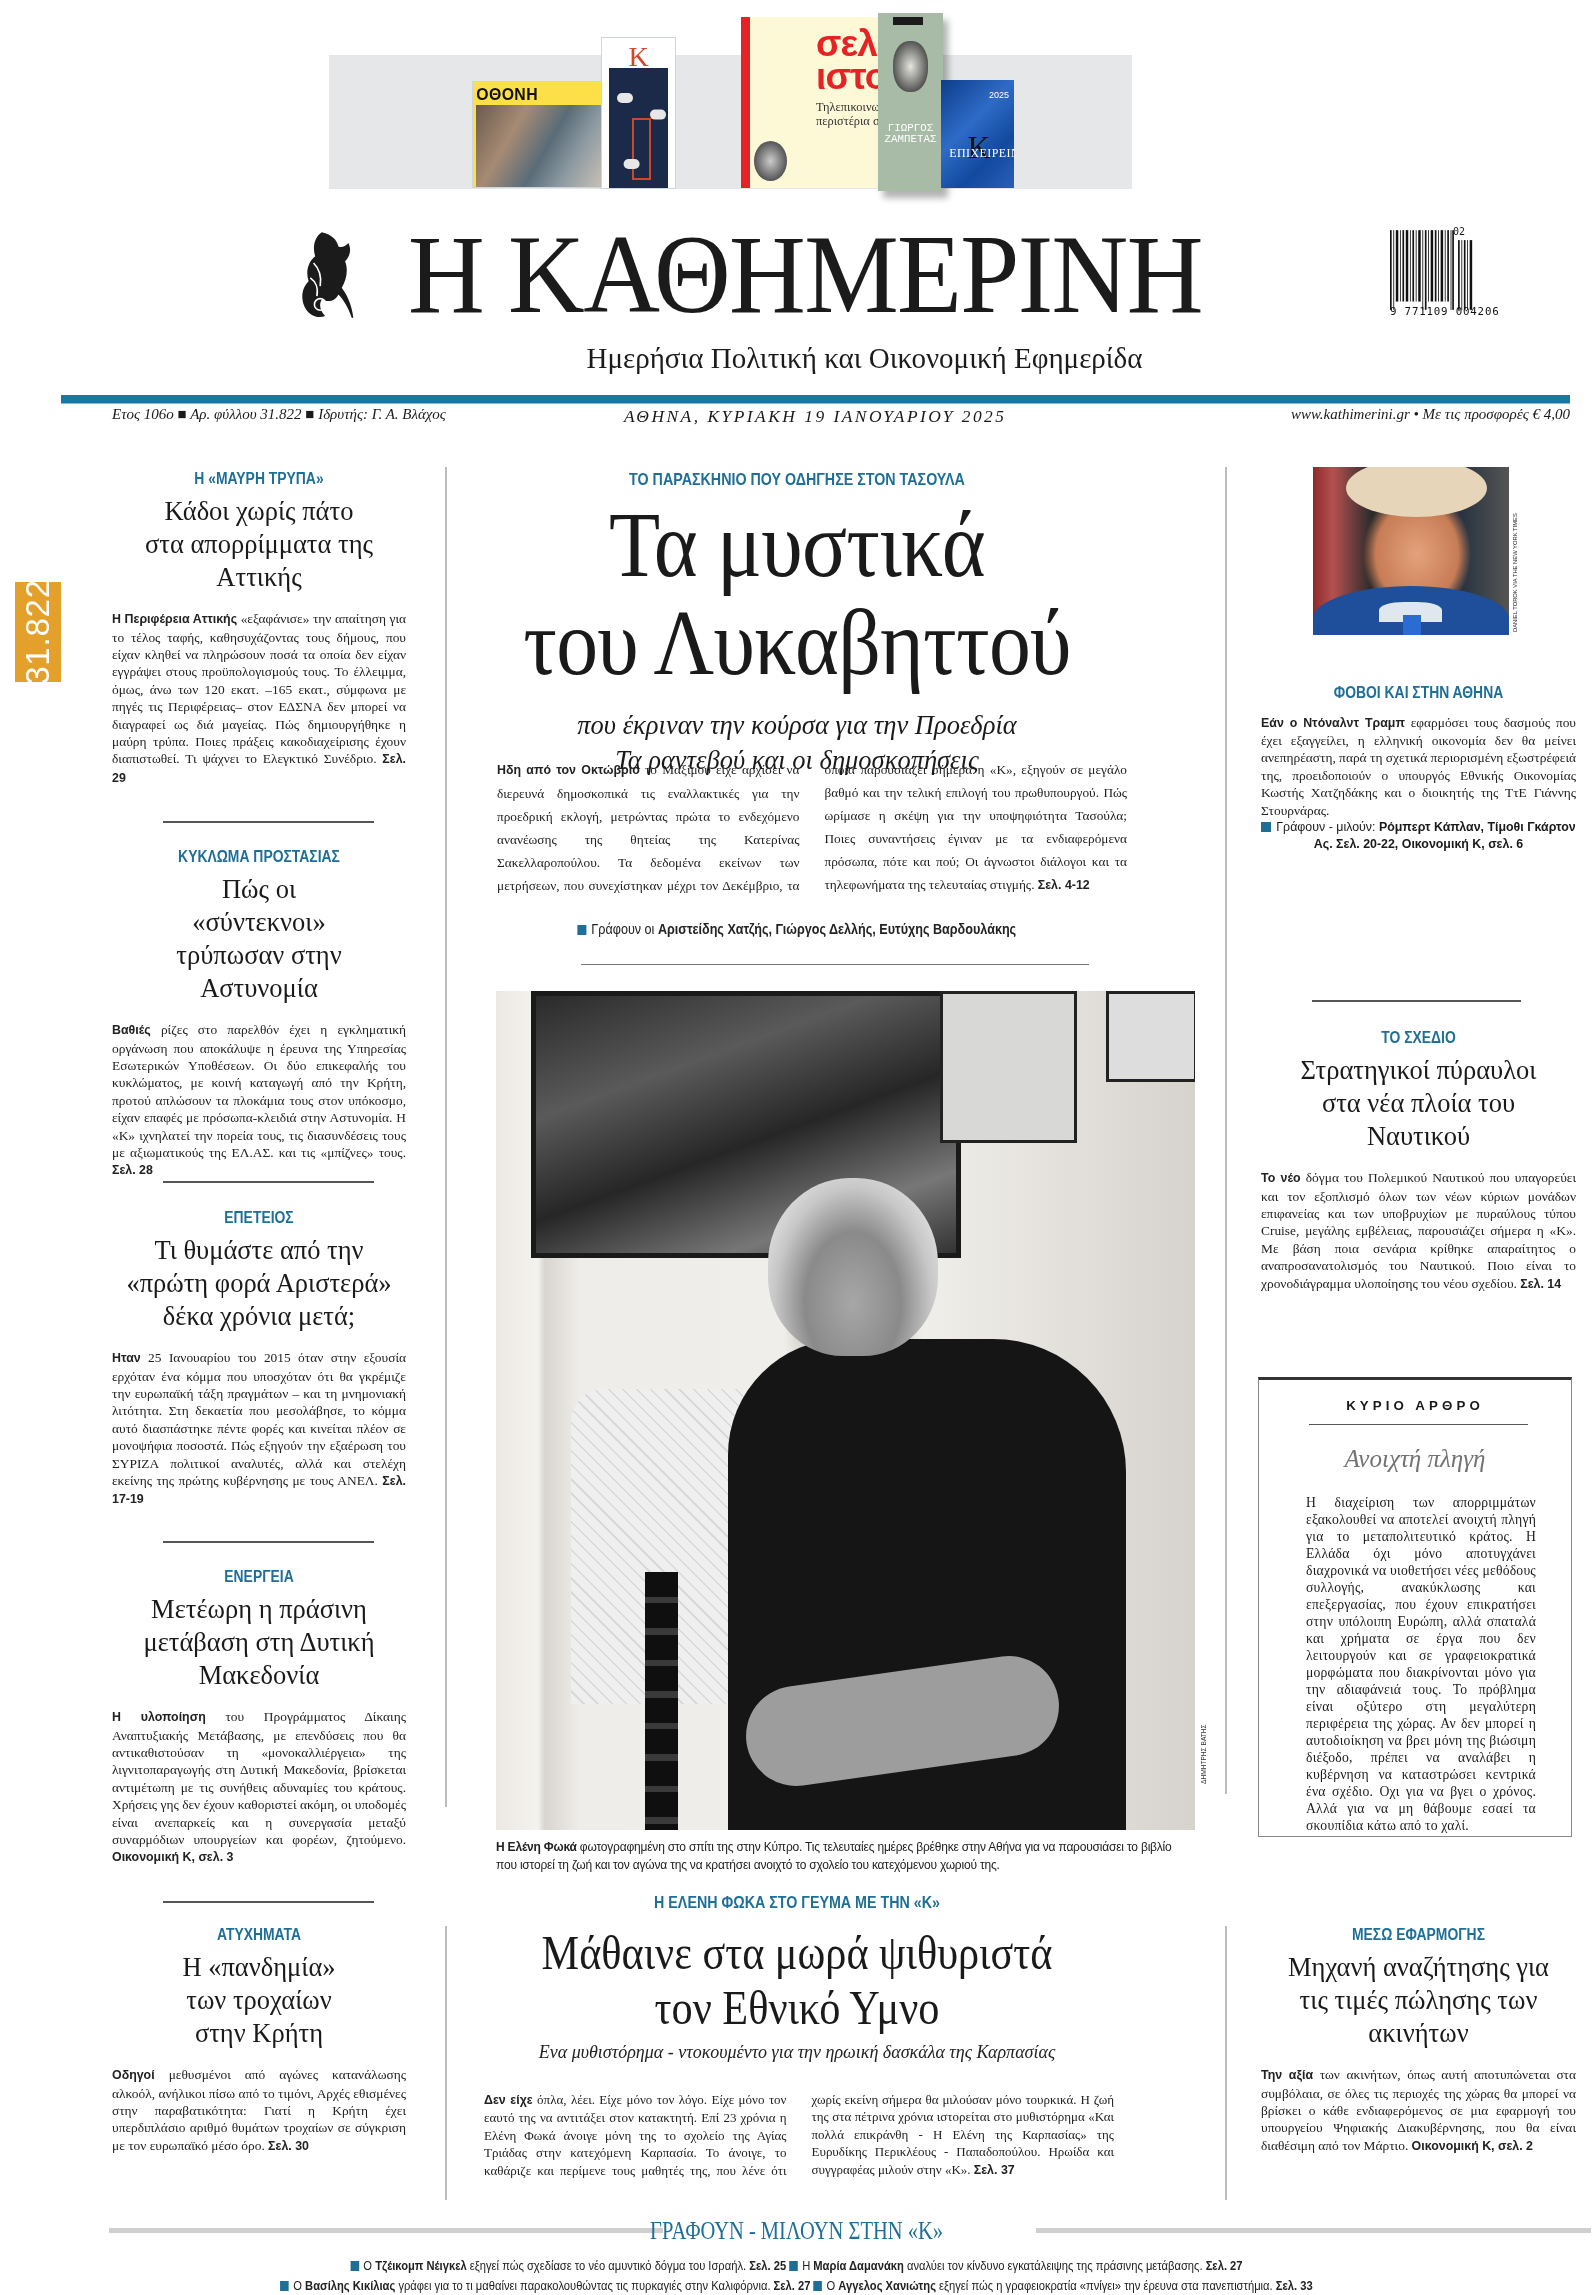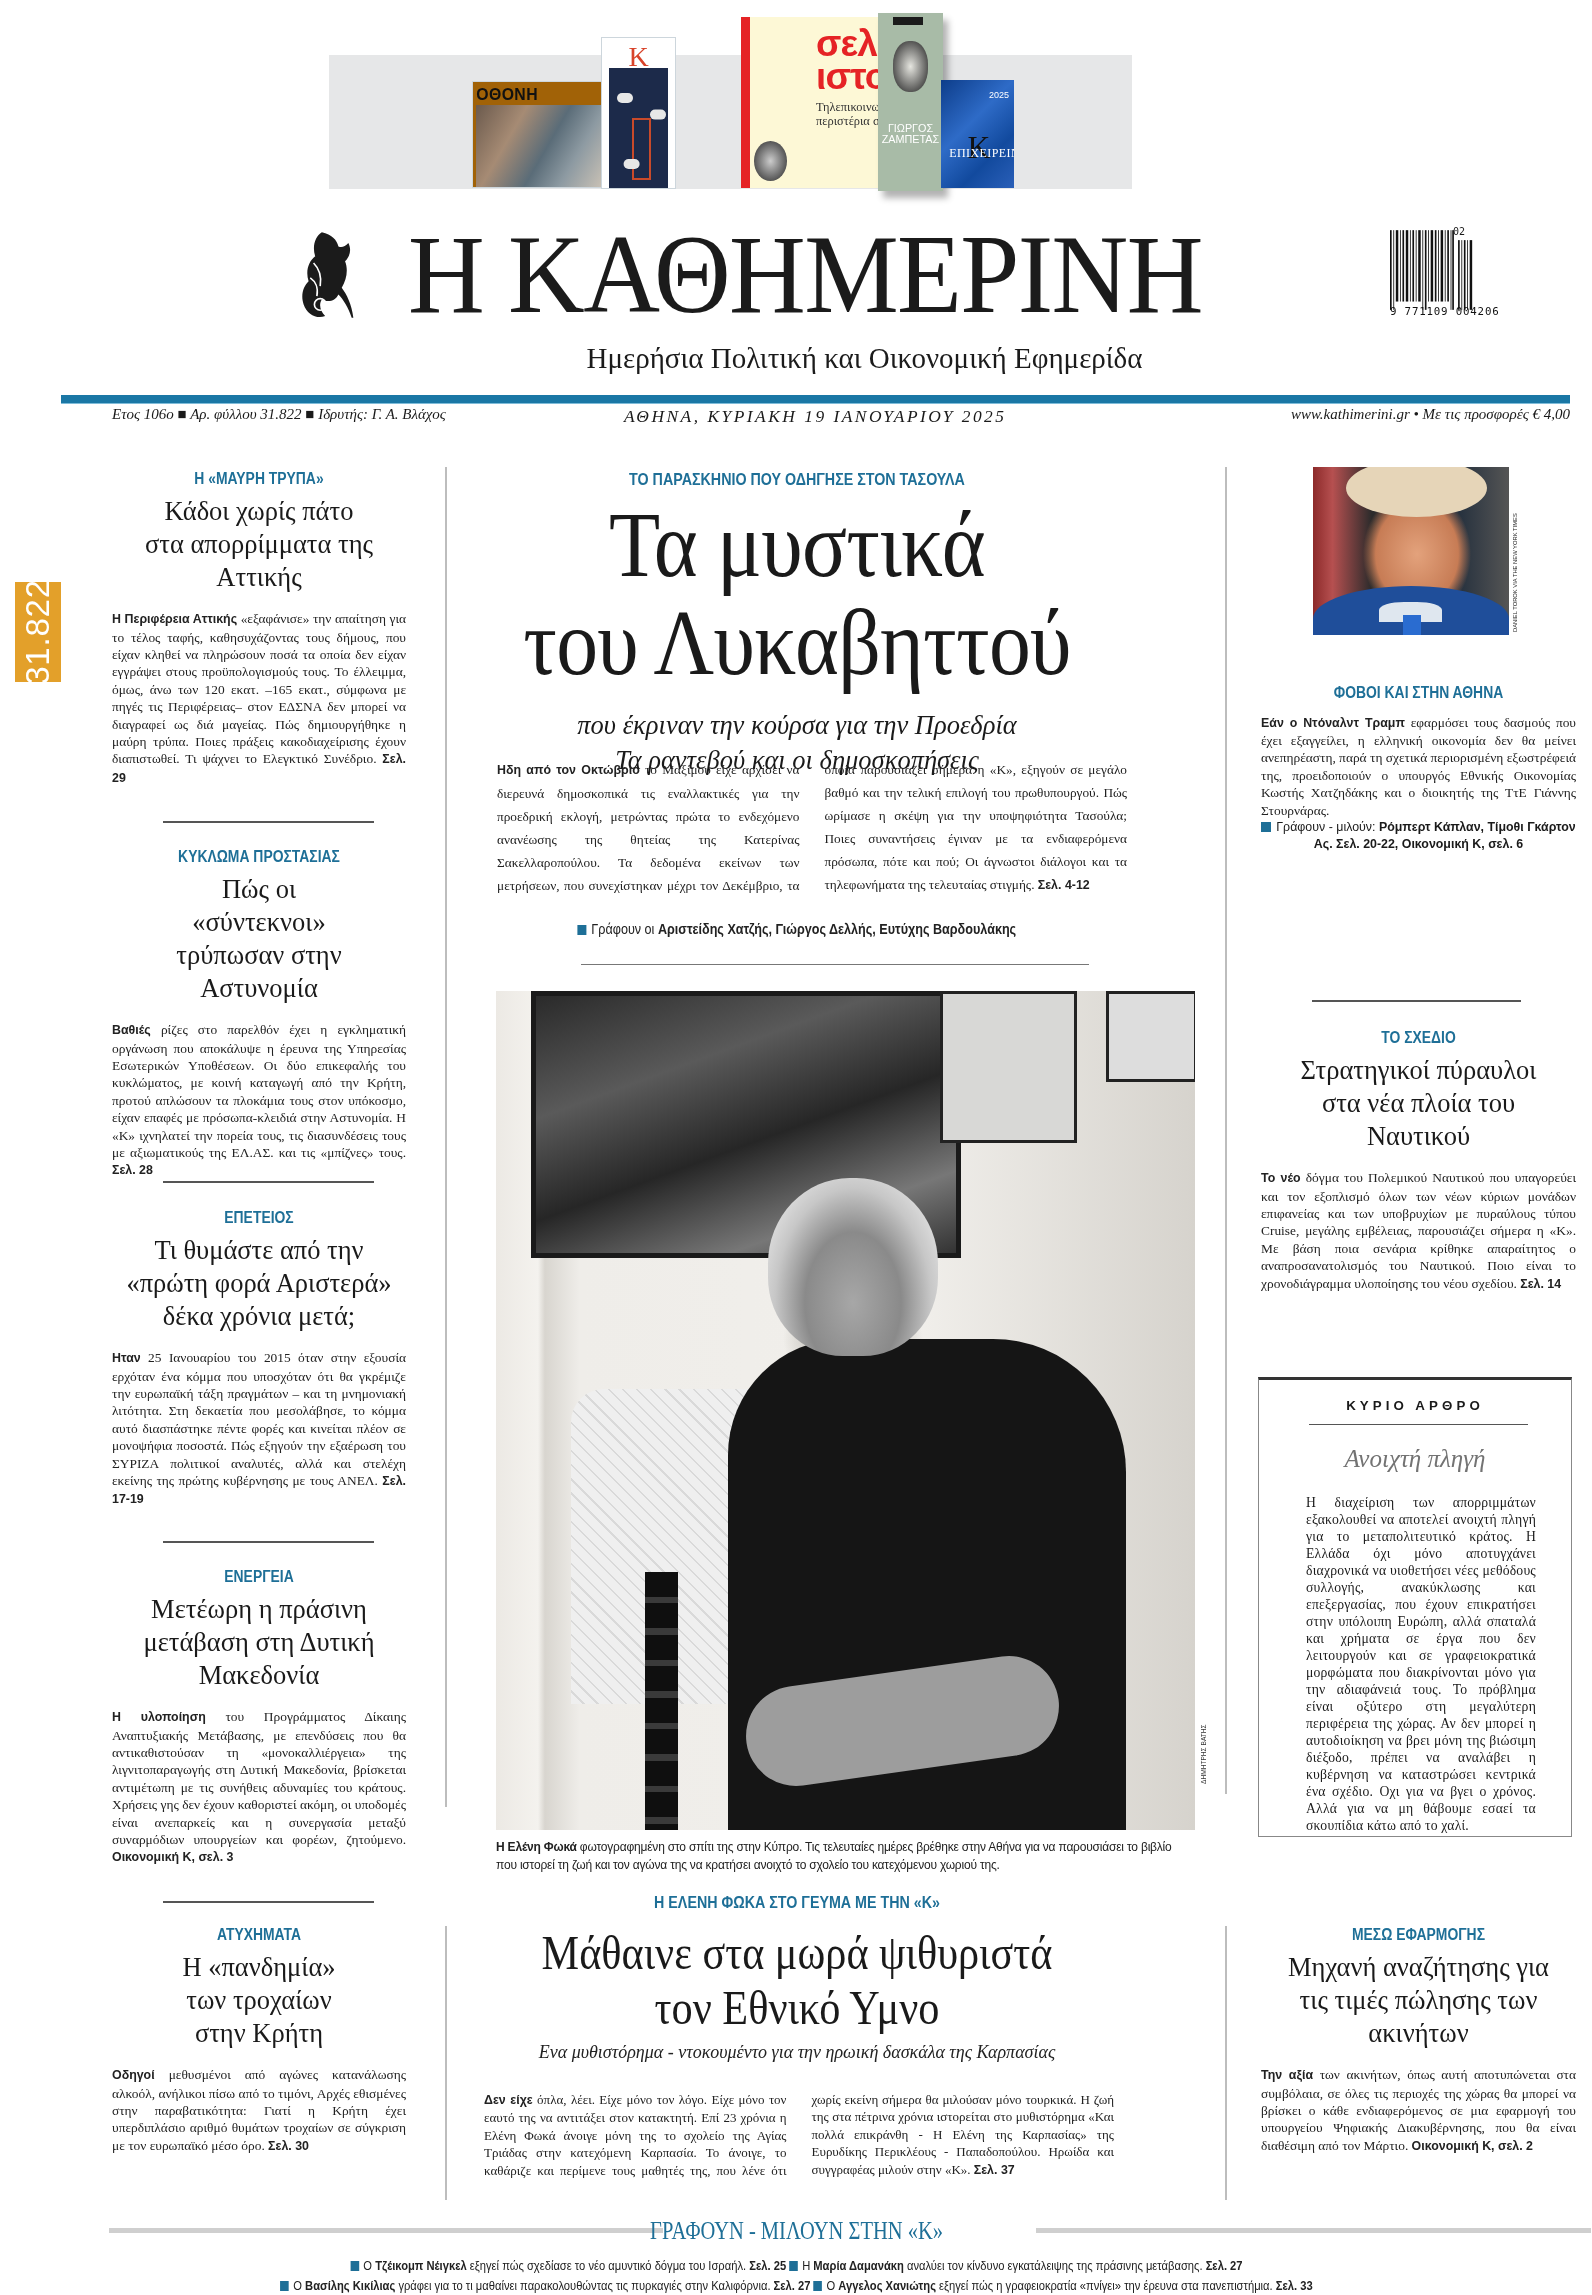--- a/index.html
+++ b/index.html
@@ -2,37 +2,37 @@
 <html style="font-size:13.3px"><head>
 <meta charset="utf-8">
 <style>
   * { box-sizing: border-box; margin: 0; padding: 0; }
   html, body { width: 1593px; height: 2295px; background: #ffffff; overflow: hidden; }
   body { position: relative; font-family: "Liberation Serif", serif; color: #1a1a1a; }
 
   
   .promo-band { position: absolute; left: 329px; top: 55px; width: 803px; height: 134px; background: #e6e7e8; }
   .promo-item { position: absolute; overflow: hidden; }
-  .promo-othoni { left: 472px; top: 81px; width: 131px; height: 107px; background: #a16207; border: 0.8px solid #cdd6dc; }
+  .promo-othoni { left: 472px; top: 81px; width: 131px; height: 107px; background: #fde047; border: 0.8px solid #cdd6dc; }
   .promo-othoni .ttl { font-family: "Liberation Sans", sans-serif; font-weight: 900; font-size: 15.8px; letter-spacing: 0.4px; position: absolute; left: 3.3px; top: 4.1px; color: #111; }
   .promo-othoni .pic { position: absolute; left: 3.3px; top: 23px; right: 0; bottom: 0;
     background: linear-gradient(120deg, #6b5a4d 0%, #a68b74 30%, #5a6c78 55%, #8d9aa2 75%, #c9c1b5 100%); }
   .promo-k { left: 601px; top: 37px; width: 75px; height: 152px; background: #fff; border: 0.8px solid #cdd6dc; }
   .promo-k .letter { position: absolute; left: 26.5px; top: 3.3px; font-size: 28px; color: #d8432a; }
   .promo-k .art { position: absolute; left: 6.6px; top: 30px; right: 6.6px; bottom: 0; background: #1c2a4a; }
   .promo-k .art::before { content: ""; position: absolute; left: 23px; top: 50px; width: 15px; height: 58px; border: 2.5px solid #c94a2a; }
   .promo-k .art::after { content: ""; position: absolute; left: 8.3px; top: 25px; width: 16.6px; height: 10px; background: #e7e7e7; border-radius: 8.3px; box-shadow: 33px 16.6px 0 #e7e7e7, 6.6px 66px 0 #e7e7e7; }
   .promo-selides { left: 741px; top: 17.4px; width: 202px; height: 171px; background: #fdf8d6; border-left: 9px solid #e52325; }
   .promo-selides .ttl { position: absolute; left: 66px; top: 10px; font-family: "Liberation Sans", sans-serif; font-weight: 900; color: #e52325; font-size: 37px; line-height: 33px; letter-spacing: -0.8px; }
   .promo-selides .sub { position: absolute; left: 66px; top: 83px; font-size: 12.4px; line-height: 14px; color: #333; }
   .promo-selides .orb { position: absolute; left: 4.1px; top: 124px; width: 33px; height: 40px; border-radius: 50%; background: radial-gradient(#ccc, #222); }
   .zam { position: absolute; left: 878px; top: 13.3px; width: 65px; height: 178px; background: #a8bba7; box-shadow: 5px 6.6px 6.6px rgba(0,0,0,.3); }
   .zam .band { position: absolute; left: 15px; top: 3.3px; width: 30px; height: 8.3px; background: #1b1b1b; }
   .zam .face { position: absolute; left: 15px; top: 28px; width: 35px; height: 51px; border-radius: 45%; background: radial-gradient(#e6e6e0, #2d2d2d 90%); }
-  .zam .name { position: absolute; left: 0; right: 0; top: 110px; text-align: center; color: #fff; font-family: Liberation Sans, sans-serif; font-size: 10.8px; line-height: 10.8px; }
+  .zam .name { position: absolute; left: 0; right: 0; top: 110px; text-align: center; color: #fff; font-family: Liberation Mono, monospace; font-size: 10.8px; line-height: 10.8px; }
   .promo-epix { left: 941px; top: 80px; width: 73px; height: 108px; background: linear-gradient(135deg, #0d3d8a, #2e6bc7 40%, #124a9e 70%, #2a5fb8); }
   .promo-epix .yr { position: absolute; right: 5px; top: 10px; color: #fff; font-family: "Liberation Sans", sans-serif; font-size: 9px; }
   .promo-epix .k { position: absolute; left: 26.5px; top: 50px; color: #111; font-size: 31.5px; }
   .promo-epix .lbl { position: absolute; left: 8.3px; top: 66px; color: #fff; font-size: 12px; letter-spacing: 0.4px; }
 
   
   .griffin { position: absolute; left: 297px; top: 228px; width: 58px; height: 94px; }
   .masthead-title { position: absolute; left: 408px; top: 212px; width: 937px; height: 123px; font-family: "Liberation Serif", serif; font-size: 113px; line-height: 123px; color: #1b1b1b; letter-spacing: -1.7px; transform: scaleX(0.94); transform-origin: left top; white-space: nowrap; }
   .barcode { position: absolute; left: 1390px; top: 230px; width: 83px; height: 80px; }
   .barcode-digits { position: absolute; left: 1390px; top: 305px; font-family: "DejaVu Sans Mono", monospace; font-size: 10.8px; letter-spacing: 0.8px; color: #111; }

